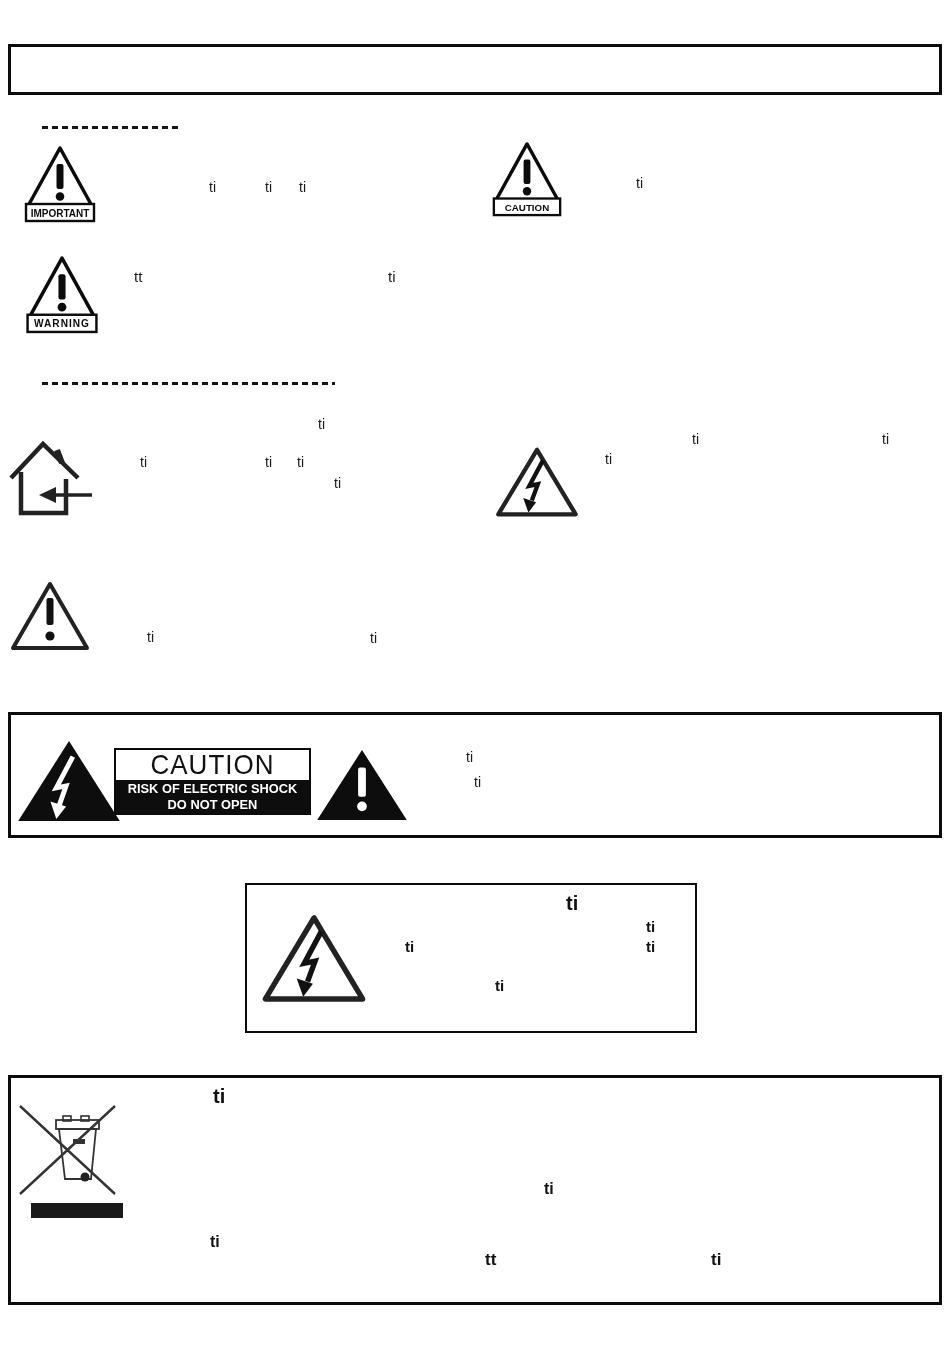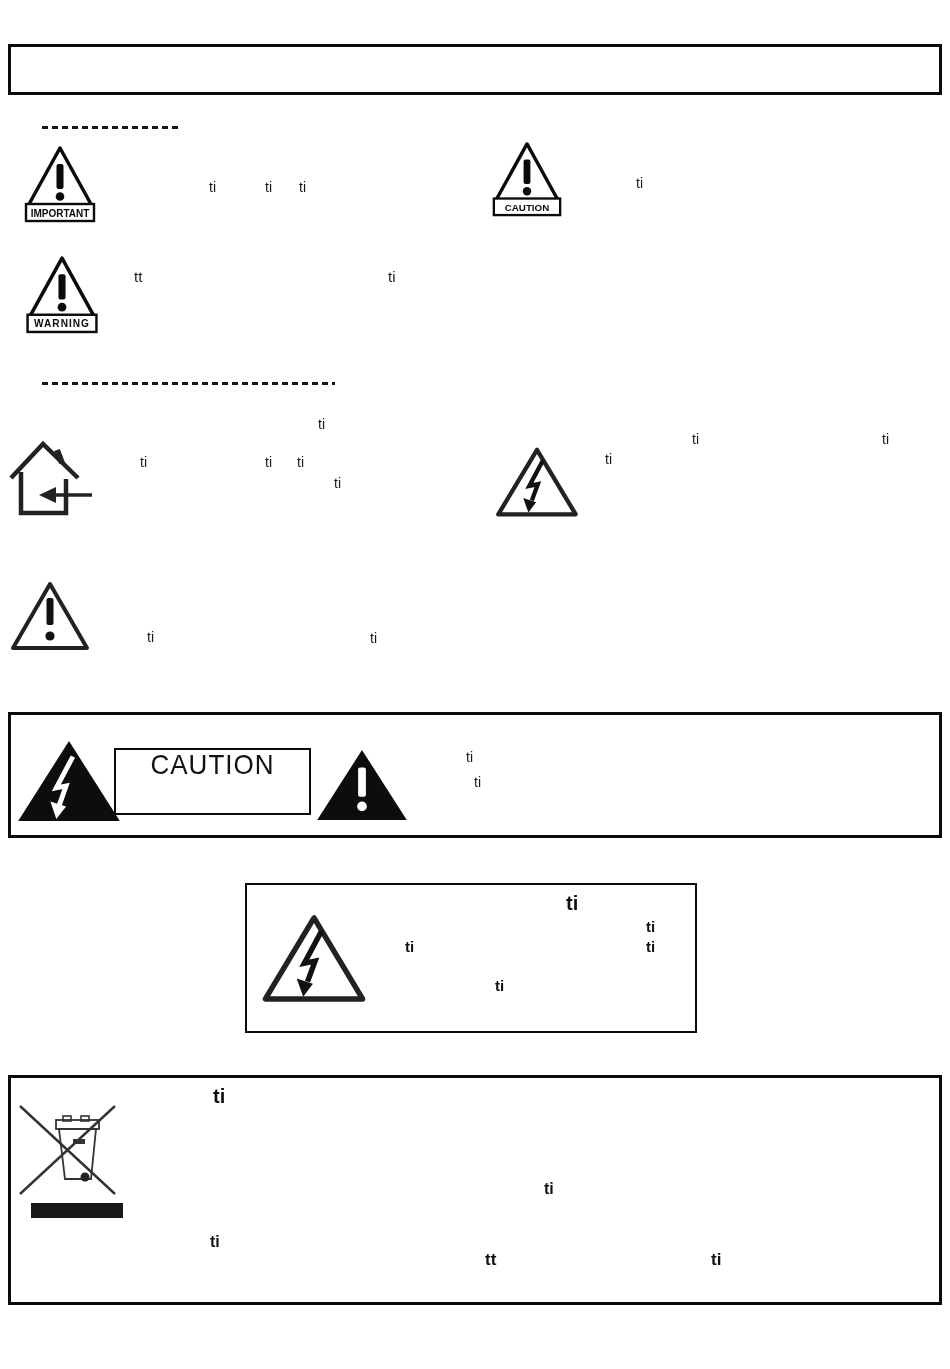--- a/index.html
+++ b/index.html
@@ -90,20 +90,24 @@
   </svg>
 
   <div class="box" style="left:8px; top:712px; width:934px; height:126px;">
     <svg style="left:4px; top:24px;" width="108" height="84" viewBox="0 0 108 86">
       <polygon points="54,2 2,84 106,84" fill="#0d0d0d"></polygon>
       <polyline points="58,18 41,50 51,48 44,68" fill="none" stroke="#fff" stroke-width="5"></polyline>
       <polygon points="41,82 35,64 51,69" fill="#fff"></polygon>
     </svg>
     <div class="cau-label" style="left:103px; top:33px; width:197px; height:67px;">
       <div class="cau-title">CAUTION</div>
+      <div class="cau-black">
+        <div>RISK OF ELECTRIC SHOCK</div>
+        <div>DO NOT OPEN</div>
+      </div>
     </div>
     <svg style="left:304px; top:33px;" width="94" height="74" viewBox="0 0 96 76">
       <polygon points="48,2 2,74 94,74" fill="#0d0d0d"></polygon>
       <rect x="44" y="20" width="8" height="30" rx="2" fill="#fff"></rect>
       <circle cx="48" cy="60" r="5" fill="#fff"></circle>
     </svg>
   </div>
 
   <div class="box thin" style="left:245px; top:883px; width:452px; height:150px;">
     <svg style="left:13px; top:27px;" width="108" height="94" viewBox="0 0 100 86">

